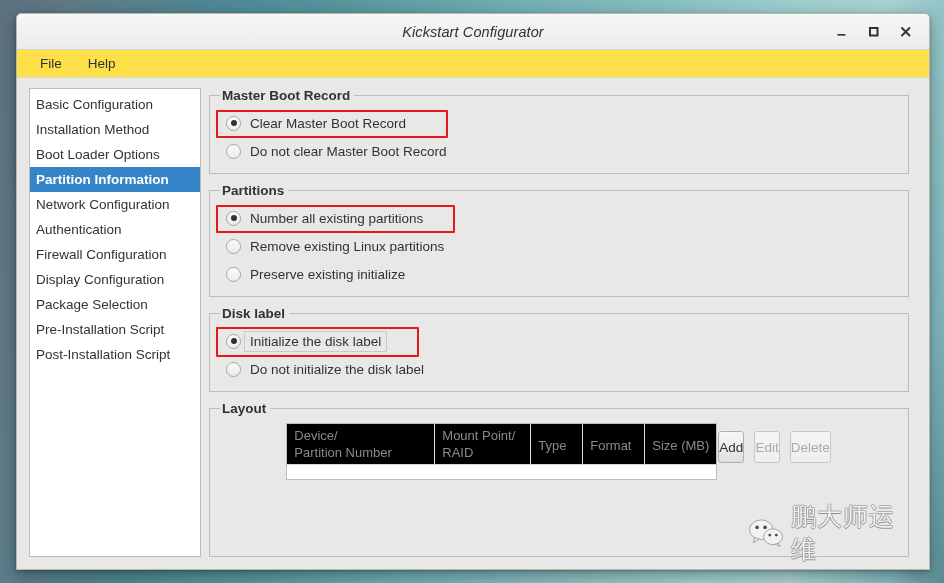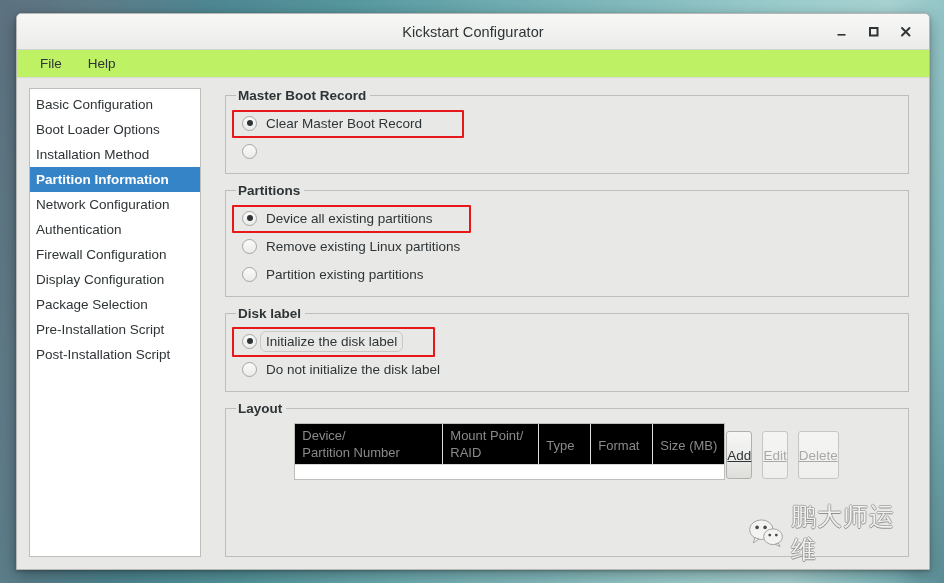--- a/index.html
+++ b/index.html
@@ -41,20 +41,21 @@
     align-items: center;
     position: relative;
   }
   .title-text {
     position: absolute;
     left: 0; right: 0;
     text-align: center;
     font-size: 14.5px;
     color: #2e3436;
     letter-spacing: .1px;
+    font-style: italic;
   }
   .win-buttons {
     position: absolute;
     right: 10px; top: 0; bottom: 0;
     display: flex;
     align-items: center;
     gap: 4px;
   }
   .win-btn {
     width: 28px; height: 26px;
@@ -63,41 +64,41 @@
     font-size: 13px;
     border-radius: 3px;
     cursor: default;
   }
   .win-btn svg { display: block; }
 
   
   .menubar {
     height: 28px;
     flex: 0 0 28px;
-    background: #bef264;
+    background: #fde047;
     border-bottom: 1px solid #d8d8d5;
     display: flex;
     align-items: center;
     padding-left: 14px;
     gap: 8px;
   }
   .menu-item {
     font-size: 13.5px;
     color: #2e3436;
     padding: 3px 9px;
     border-radius: 3px;
     cursor: default;
   }
 
   
   .content {
     flex: 1;
     display: flex;
     padding: 10px 20px 12px 12px;
-    gap: 24px;
+    gap: 8px;
     min-height: 0;
   }
 
   
   .sidebar {
     width: 172px;
     flex: 0 0 172px;
     background: #ffffff;
     border: 1px solid #bdbdba;
     padding-top: 3px;
@@ -171,21 +172,21 @@
   }
   .radio-label {
     font-size: 13.5px;
     color: #2e3436;
     white-space: nowrap;
   }
   .radio-row.focused .radio-label {
     border: 1px solid #c9c9c6;
     padding: 2px 5px;
     margin: -3px -6px;
-    border-radius: 6px;
+    border-radius: 1px;
   }
 
   
   .annot {
     position: absolute;
     border: 2px solid #e8171b;
     pointer-events: none;
     border-radius: 1px;
   }
 
@@ -226,32 +227,31 @@
 
   
   .btn-row {
     display: flex;
     gap: 10px;
     margin-top: 9px;
     padding: 0 1px;
   }
   .btn {
     flex: 1;
-    height: 48px;
+    height: 32px;
     border: 1px solid #b0b0ad;
     border-radius: 3px;
     font-size: 13.5px;
     color: #2e3436;
     display: flex;
     align-items: center;
     justify-content: center;
     background: linear-gradient(180deg,#f6f6f5 0%,#ebebe9 55%,#dededb 100%);
     cursor: default;
     position: relative;
-    text-decoration: underline;
   }
   .btn.disabled {
     color: #a9a9a7;
     background: linear-gradient(180deg,#f4f4f3 0%,#efefed 100%);
     border-color: #c6c6c3;
   }
 
   
   .watermark {
     position: absolute;
@@ -307,22 +307,22 @@
 
   <div class="menubar">
     <div class="menu-item">File</div>
     <div class="menu-item">Help</div>
   </div>
 
   <div class="content">
 
     <div class="sidebar">
       <div class="side-item">Basic Configuration</div>
+      <div class="side-item">Installation Method</div>
       <div class="side-item">Boot Loader Options</div>
-      <div class="side-item">Installation Method</div>
       <div class="side-item selected">Partition Information</div>
       <div class="side-item">Network Configuration</div>
       <div class="side-item">Authentication</div>
       <div class="side-item">Firewall Configuration</div>
       <div class="side-item">Display Configuration</div>
       <div class="side-item">Package Selection</div>
       <div class="side-item">Pre-Installation Script</div>
       <div class="side-item">Post-Installation Script</div>
     </div>
 
@@ -330,37 +330,38 @@
 
       <fieldset class="group">
         <legend>Master Boot Record</legend>
         <div class="radio-row">
           <span class="radio checked"></span>
           <span class="radio-label">Clear Master Boot Record</span>
           <span class="annot" style="left:-2px; top:1px; width:232px; height:28px;"></span>
         </div>
         <div class="radio-row">
           <span class="radio"></span>
+          <span class="radio-label">Do not clear Master Boot Record</span>
         </div>
       </fieldset>
 
       <fieldset class="group">
         <legend>Partitions</legend>
         <div class="radio-row">
           <span class="radio checked"></span>
-          <span class="radio-label">Device all existing partitions</span>
+          <span class="radio-label">Number all existing partitions</span>
           <span class="annot" style="left:-2px; top:1px; width:239px; height:28px;"></span>
         </div>
         <div class="radio-row">
           <span class="radio"></span>
           <span class="radio-label">Remove existing Linux partitions</span>
         </div>
         <div class="radio-row">
           <span class="radio"></span>
-          <span class="radio-label">Partition existing partitions</span>
+          <span class="radio-label">Preserve existing initialize</span>
         </div>
       </fieldset>
 
       <fieldset class="group">
         <legend>Disk label</legend>
         <div class="radio-row focused">
           <span class="radio checked"></span>
           <span class="radio-label">Initialize the disk label</span>
           <span class="annot" style="left:-2px; top:0px; width:203px; height:30px;"></span>
         </div>

